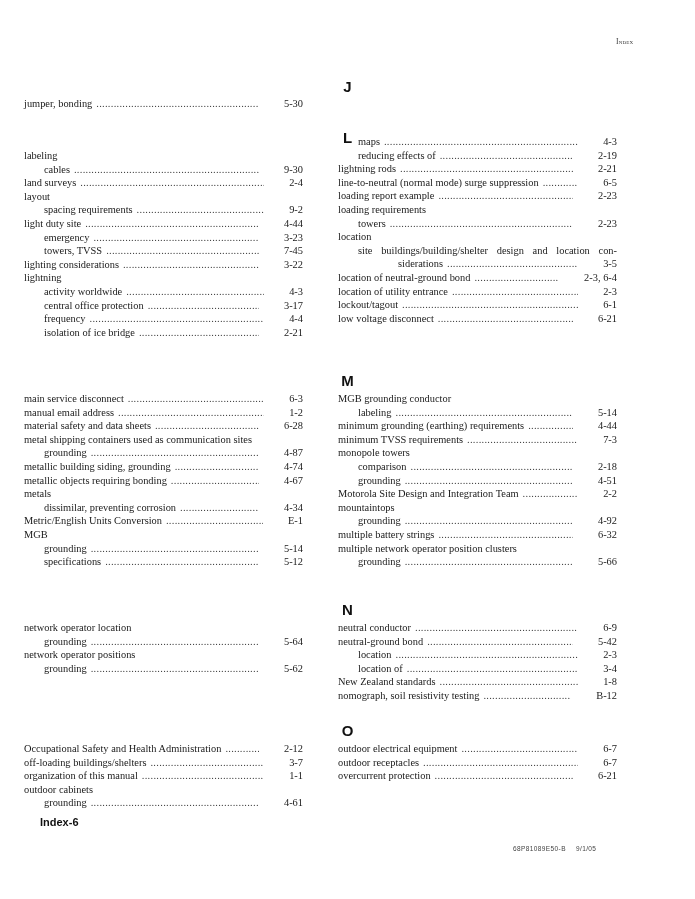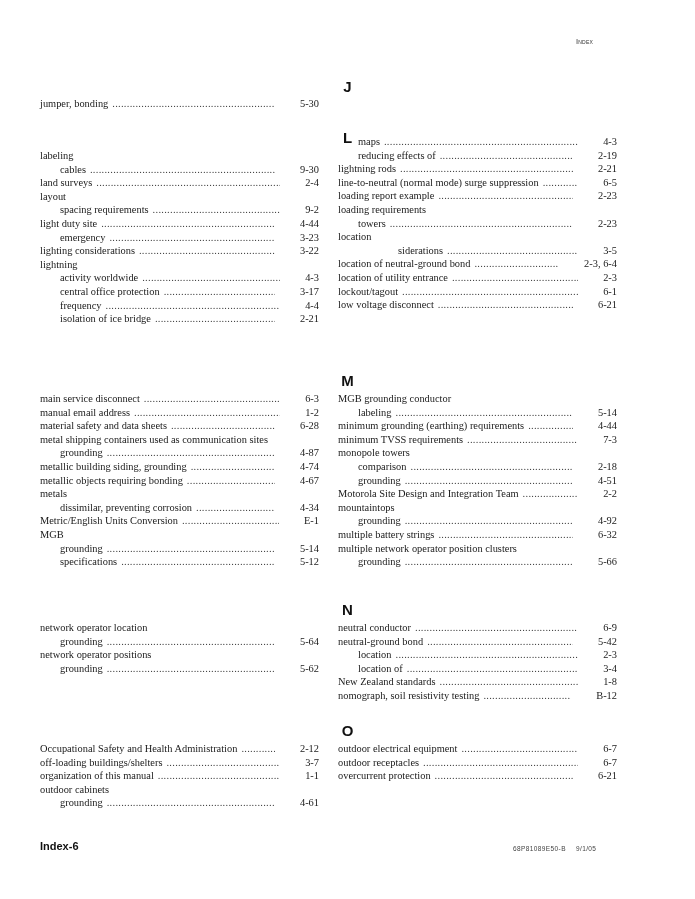--- a/index.html
+++ b/index.html
@@ -1,44 +1,44 @@
 <!DOCTYPE html>
 <html><head>
 <meta charset="utf-8">
 <style>
   html, body { margin: 0; padding: 0; background: #ffffff; }
   body { width: 695px; height: 899px; position: relative; overflow: hidden; color: #1a1a1a; }
   .running-head {
-    position: absolute; top: 37px; left: 576px;
-    font-family: Liberation Sans, sans-serif; font-size: 7.5px; letter-spacing: 0.2px;
+    position: absolute; top: 37px; left: 616px;
+    font-family: Liberation Serif, serif; font-size: 7.5px; letter-spacing: 0.2px;
     font-variant: small-caps; color: #333;
   }
   .letter {
     position: absolute; left: 0; width: 695px; text-align: center;
     font-family: "Liberation Sans", sans-serif; font-weight: bold; font-size: 15px; color: #111;
   }
   .col {
     position: absolute; width: 279px;
     font-family: "Liberation Serif", serif; font-size: 10.4px; line-height: 13.6px;
   }
-  .col.left { left: 40px; }
+  .col.left { left: 24px; }
   .col.right { left: 338px; }
   .entry { display: flex; align-items: baseline; white-space: nowrap; }
   .entry.sub { padding-left: 20px; }
   .entry.cont { padding-left: 60px; }
   .entry .term { flex: 0 0 auto; }
   .entry .leader {
     flex: 1 1 auto; overflow: hidden; margin: 0 1px 0 4px; color: #333;
     letter-spacing: 0.3px;
   }
   .entry .leader::before { content: "....................................................................................................................................................................................................."; }
   .entry .page { flex: 0 0 auto; margin-left: 24px; }
   .entry.wrap { white-space: normal; display: block; text-align: justify; text-align-last: justify; }
   .footer-left {
-    position: absolute; top: 840px; left: 40px;
+    position: absolute; top: 816px; left: 40px;
     font-family: "Liberation Sans", sans-serif; font-weight: bold; font-size: 11px; color: #111;
   }
   .footer-right {
     position: absolute; top: 845px; left: 513px;
     font-family: "Liberation Sans", sans-serif; font-size: 6.5px; color: #444; letter-spacing: 0.4px;
   }
   .footer-right span + span { margin-left: 10px; }
 </style>
 </head>
 <body>
@@ -80,20 +80,25 @@
     <div class="entry">
       <span class="term">light duty site</span>
       <span class="leader"></span>
       <span class="page">4-44</span>
     </div>
     <div class="entry sub">
       <span class="term">emergency</span>
       <span class="leader"></span>
       <span class="page">3-23</span>
     </div>
+    <div class="entry sub">
+      <span class="term">towers, TVSS</span>
+      <span class="leader"></span>
+      <span class="page">7-45</span>
+    </div>
     <div class="entry">
       <span class="term">lighting considerations</span>
       <span class="leader"></span>
       <span class="page">3-22</span>
     </div>
     <div class="entry nopage">
       <span class="term">lightning</span>
     </div>
     <div class="entry sub">
       <span class="term">activity worldwide</span>
@@ -146,20 +151,21 @@
       <span class="term">loading requirements</span>
     </div>
     <div class="entry sub">
       <span class="term">towers</span>
       <span class="leader"></span>
       <span class="page">2-23</span>
     </div>
     <div class="entry nopage">
       <span class="term">location</span>
     </div>
+    <div class="entry sub nopage wrap"><span class="term">site buildings/building/shelter design and location con-</span></div>
     <div class="entry cont">
       <span class="term">siderations</span>
       <span class="leader"></span>
       <span class="page">3-5</span>
     </div>
     <div class="entry">
       <span class="term">location of neutral-ground bond</span>
       <span class="leader"></span>
       <span class="page">2-3, 6-4</span>
     </div>

